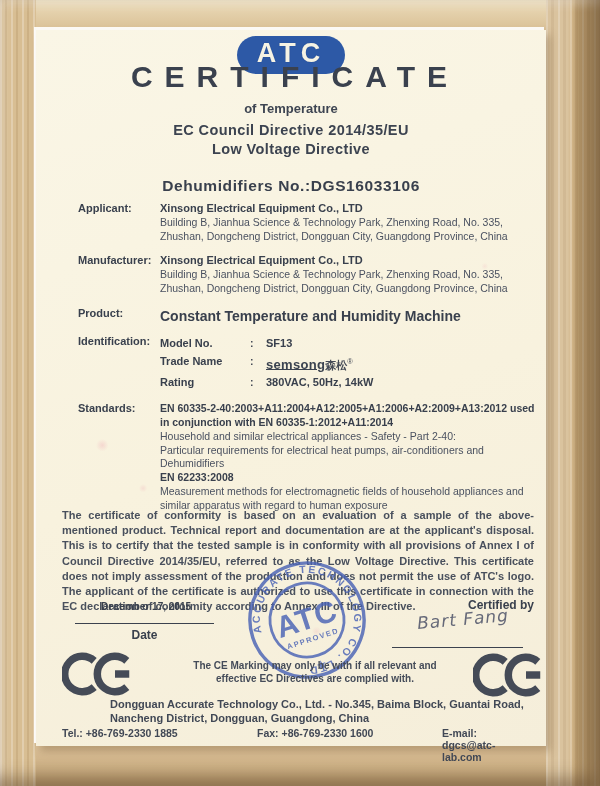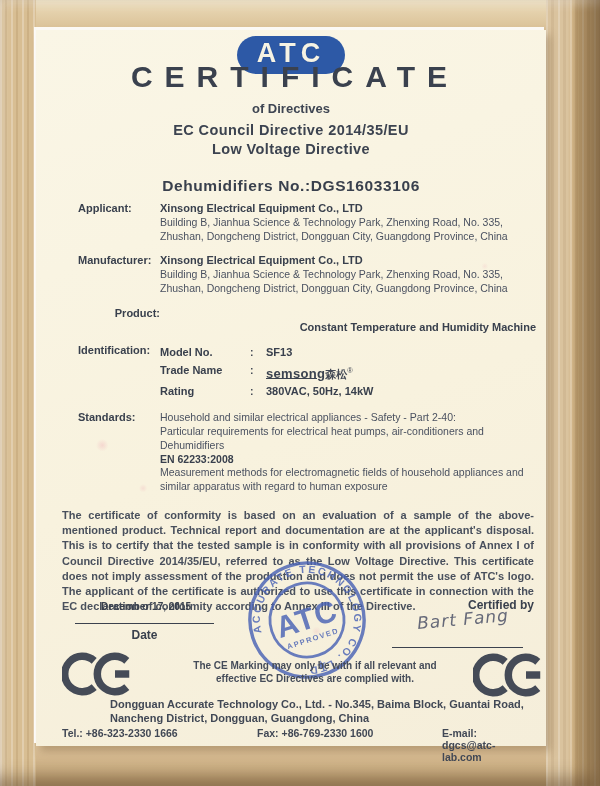--- a/index.html
+++ b/index.html
@@ -40,22 +40,22 @@
   .of-conf{margin-top:7px;font-size:13px;font-weight:bold;color:#3e4552;}
   .directive{margin-top:5px;font-size:14.5px;font-weight:bold;letter-spacing:.4px;line-height:1.35;color:#3c4350;text-align:center;}
   .regno{margin-top:17px;font-size:15.5px;font-weight:bold;letter-spacing:.6px;color:#39404d;}
   
   .fields{position:absolute;top:172px;left:42px;right:10px;font-size:10.5px;}
   .frow{display:flex;align-items:flex-start;}
   .flabel{width:82px;flex:0 0 82px;font-weight:bold;font-size:11px;color:#39404d;}
   .fval{flex:1;}
   .co-name{font-weight:bold;font-size:11px;color:#39404d;margin-bottom:2px;}
   .addr{line-height:1.32;color:#4a5160;}
-  .mt10{margin-top:10px;} .mt12{margin-top:12px;text-align:right;} .mt11{margin-top:11px;}
-  .prod-val{font-weight:bold;font-size:11px;color:#39404d;padding-top:1px;margin-top:13px;}
+  .mt10{margin-top:10px;} .mt12{margin-top:12px;} .mt11{margin-top:11px;}
+  .prod-val{font-weight:bold;font-size:14px;color:#39404d;padding-top:1px;}
   .idrow{display:flex;line-height:17.5px;}
   .idname{width:90px;flex:0 0 90px;font-weight:bold;font-size:11px;color:#39404d;}
   .idcolon{width:16px;flex:0 0 16px;font-weight:bold;}
   .idval{font-weight:bold;font-size:11px;color:#39404d;}
   .brand{font-weight:bold;font-size:13px;letter-spacing:.3px;color:#3b4350;text-decoration:underline;}
   .brand-cjk{font-size:11px;font-weight:bold;}
   .brand-reg{font-size:7.5px;vertical-align:super;}
   .std-line{line-height:1.31;color:#4a5160;}
   .std-line.b{font-weight:bold;color:#39404d;}
   
@@ -93,21 +93,21 @@
   <div class="frame frame-top"></div>
   <div class="frame frame-bottom"></div>
   <div class="frame frame-left"></div>
   <div class="frame frame-right"></div>
 
   <div class="paper">
 
     <div class="hdr">
       <div class="atc-pill">ATC</div>
       <div class="cert-title">CERTIFICATE</div>
-      <div class="of-conf">of Directives</div>
+      <div class="of-conf">of Temperature</div>
       <div class="directive">
         <div>EC Council Directive 2014/35/EU</div>
         <div>Low Voltage Directive</div>
       </div>
       <div class="regno">Dehumidifiers No.:DGS16033106</div>
     </div>
 
     <div class="fields">
 
       <div class="frow">
@@ -148,20 +148,21 @@
             <span class="idname">Rating</span>
             <span class="idcolon">:</span>
             <span class="idval">380VAC, 50Hz, 14kW</span>
           </div>
         </div>
       </div>
 
       <div class="frow mt11">
         <div class="flabel">Standards:</div>
         <div class="fval">
+          <div class="std-line b">EN 60335-2-40:2003+A11:2004+A12:2005+A1:2006+A2:2009+A13:2012 used in conjunction with EN 60335-1:2012+A11:2014</div>
           <div class="std-line">Household and similar electrical appliances - Safety - Part 2-40:</div>
           <div class="std-line">Particular requirements for electrical heat pumps, air-conditioners and Dehumidifiers</div>
           <div class="std-line b">EN 62233:2008</div>
           <div class="std-line">Measurement methods for electromagnetic fields of household appliances and similar apparatus with regard to human exposure</div>
         </div>
       </div>
     </div>
 
     <div class="bodypara">The certificate of conformity is based on an evaluation of a sample of the above-mentioned product. Technical report and documentation are at the applicant's disposal. This is to certify that the tested sample is in conformity with all provisions of Annex I of Council Directive 2014/35/EU, referred to as the Low Voltage Directive. This certificate does not imply assessment of the production and does not permit the use of ATC's logo. The applicant of the certificate is authorized to use this certificate in connection with the EC declaration of conformity according to Annex III of the Directive.</div>
 
@@ -201,19 +202,19 @@
       </svg>
 
       <div class="ce-note">
         <div>The CE Marking may only be with if all relevant and</div>
         <div>effective EC Directives are complied with.</div>
       </div>
 
       <div class="footer-addr">Dongguan Accurate Technology Co., Ltd. - No.345, Baima Block, Guantai Road, Nancheng District, Dongguan, Guangdong, China</div>
 
       <div class="contacts">
-        <span class="tel">Tel.: +86-323-2330 1666</span>
+        <span class="tel">Tel.: +86-769-2330 1885</span>
         <span class="fax">Fax: +86-769-2330 1600</span>
         <span class="email">E-mail: dgcs@atc-lab.com</span>
       </div>
     </div>
   </div>
 </div>
 
 </body></html>

